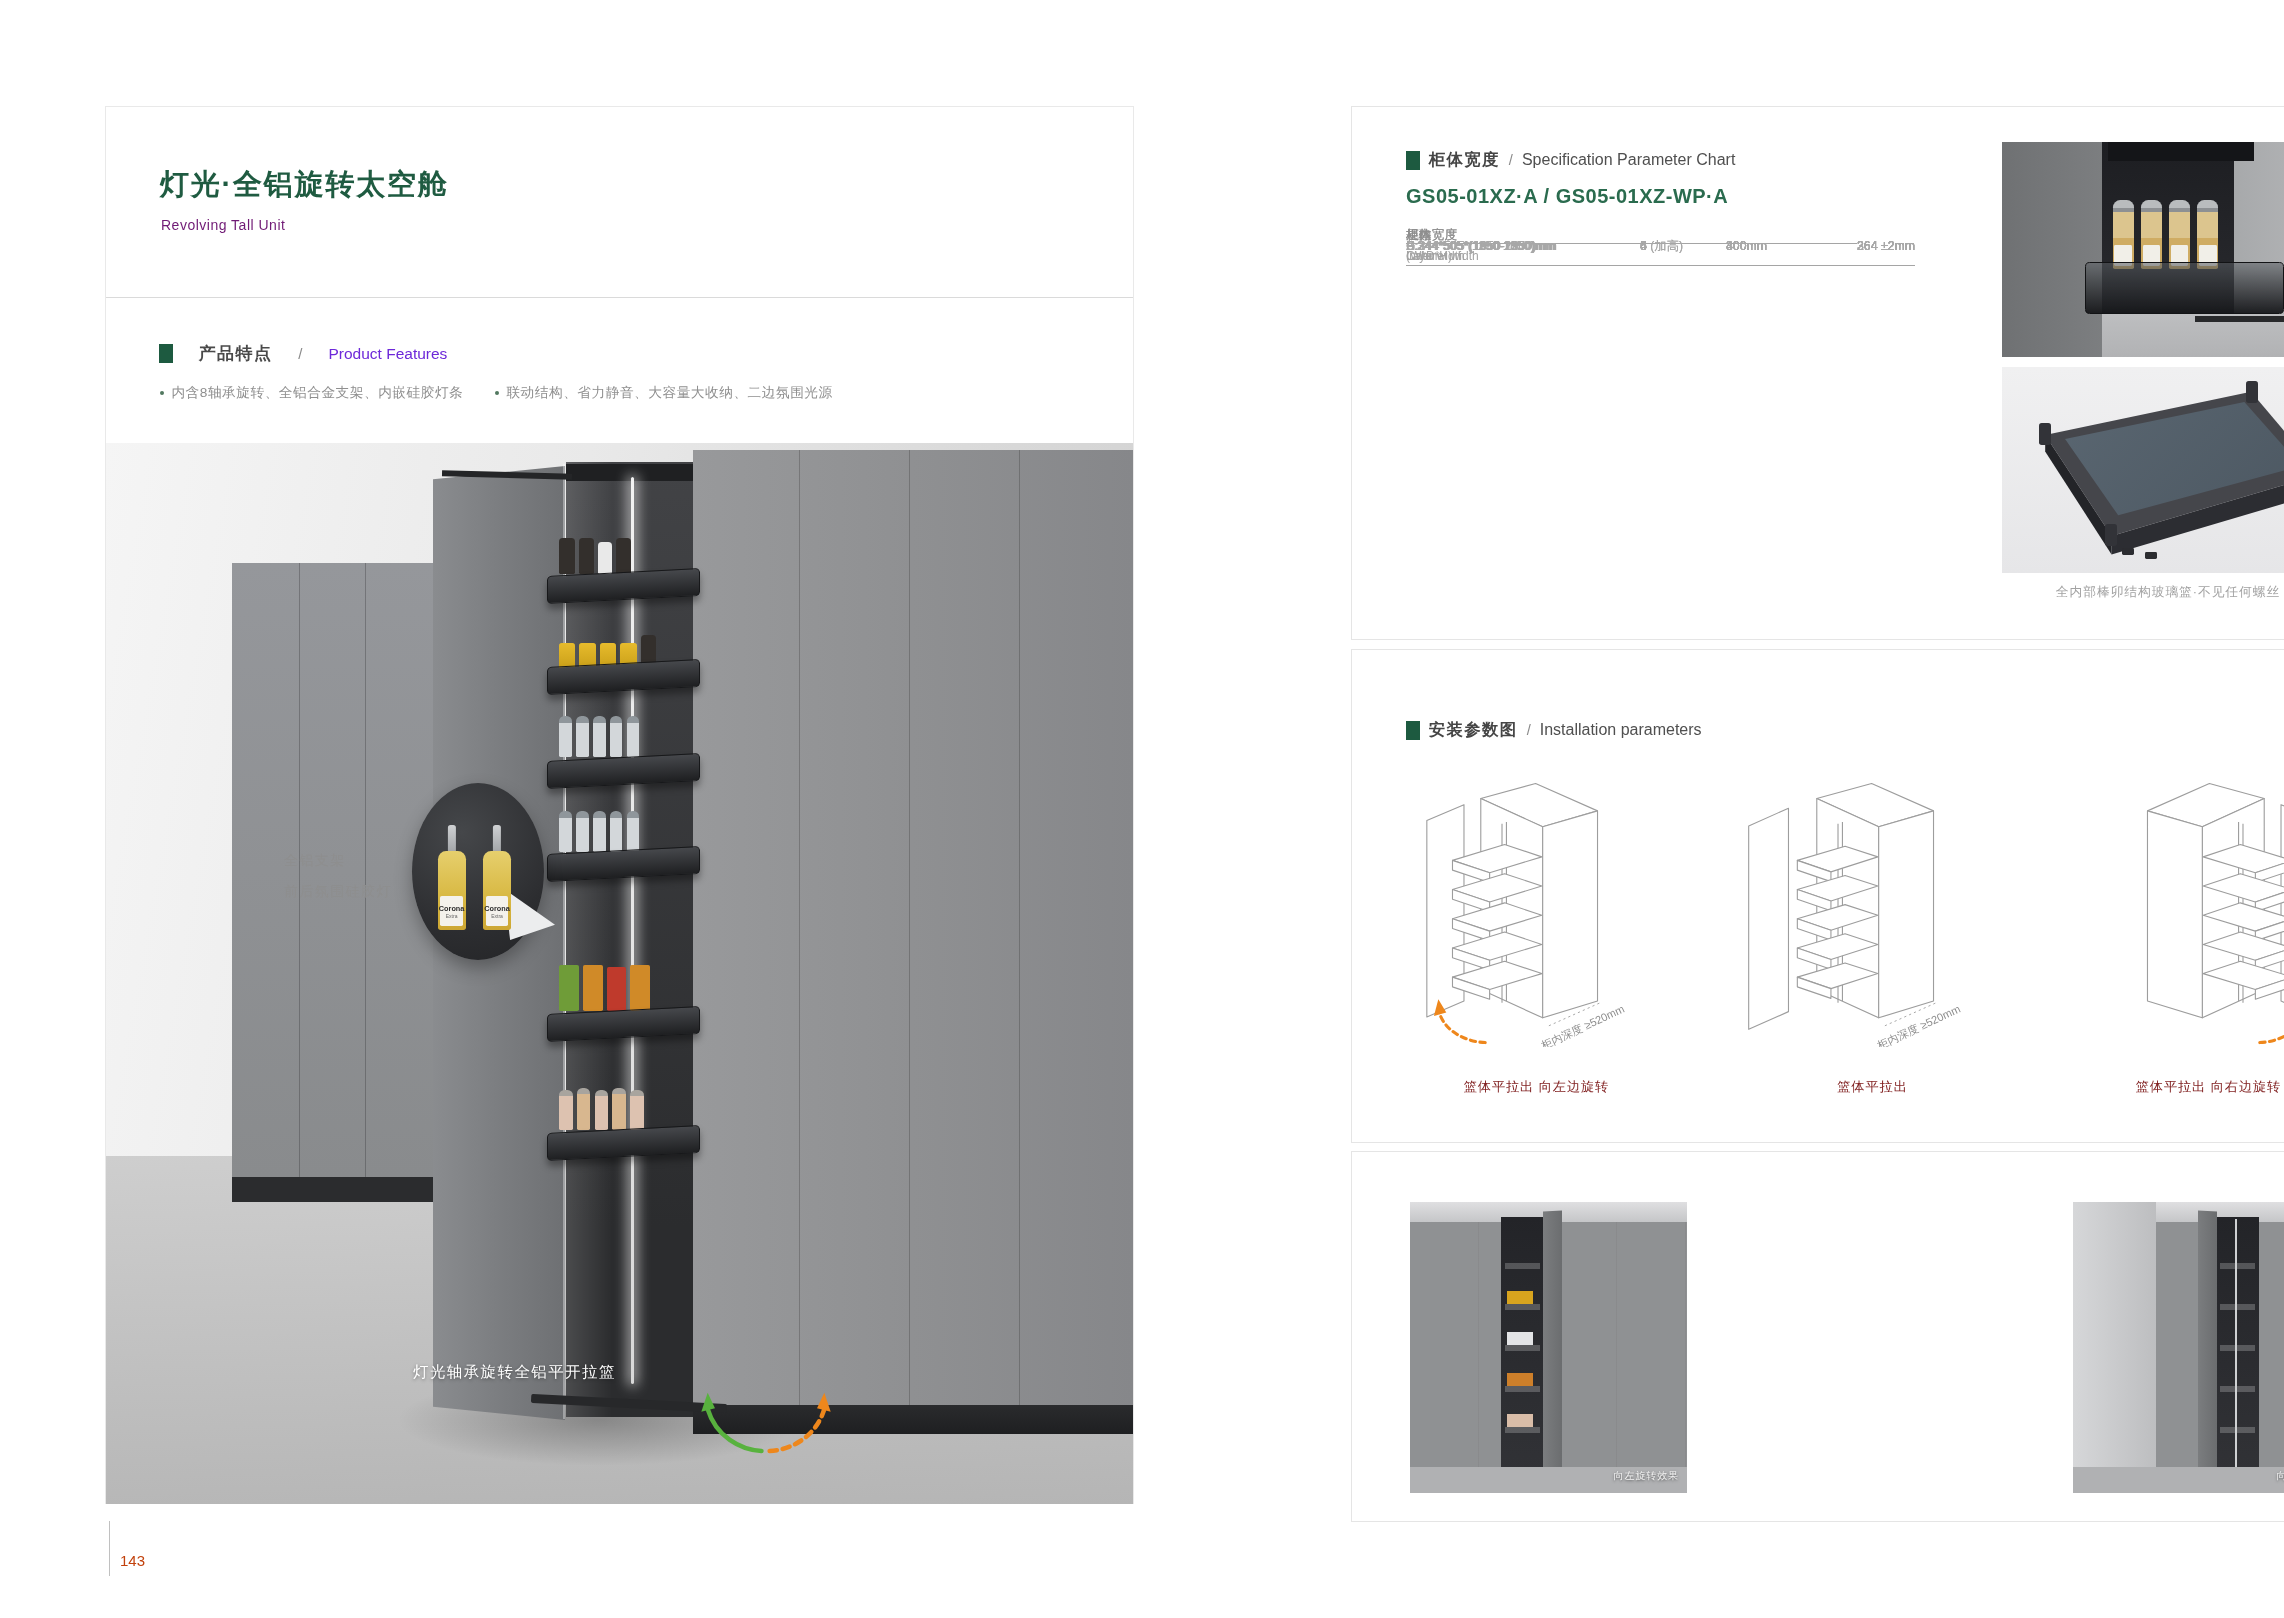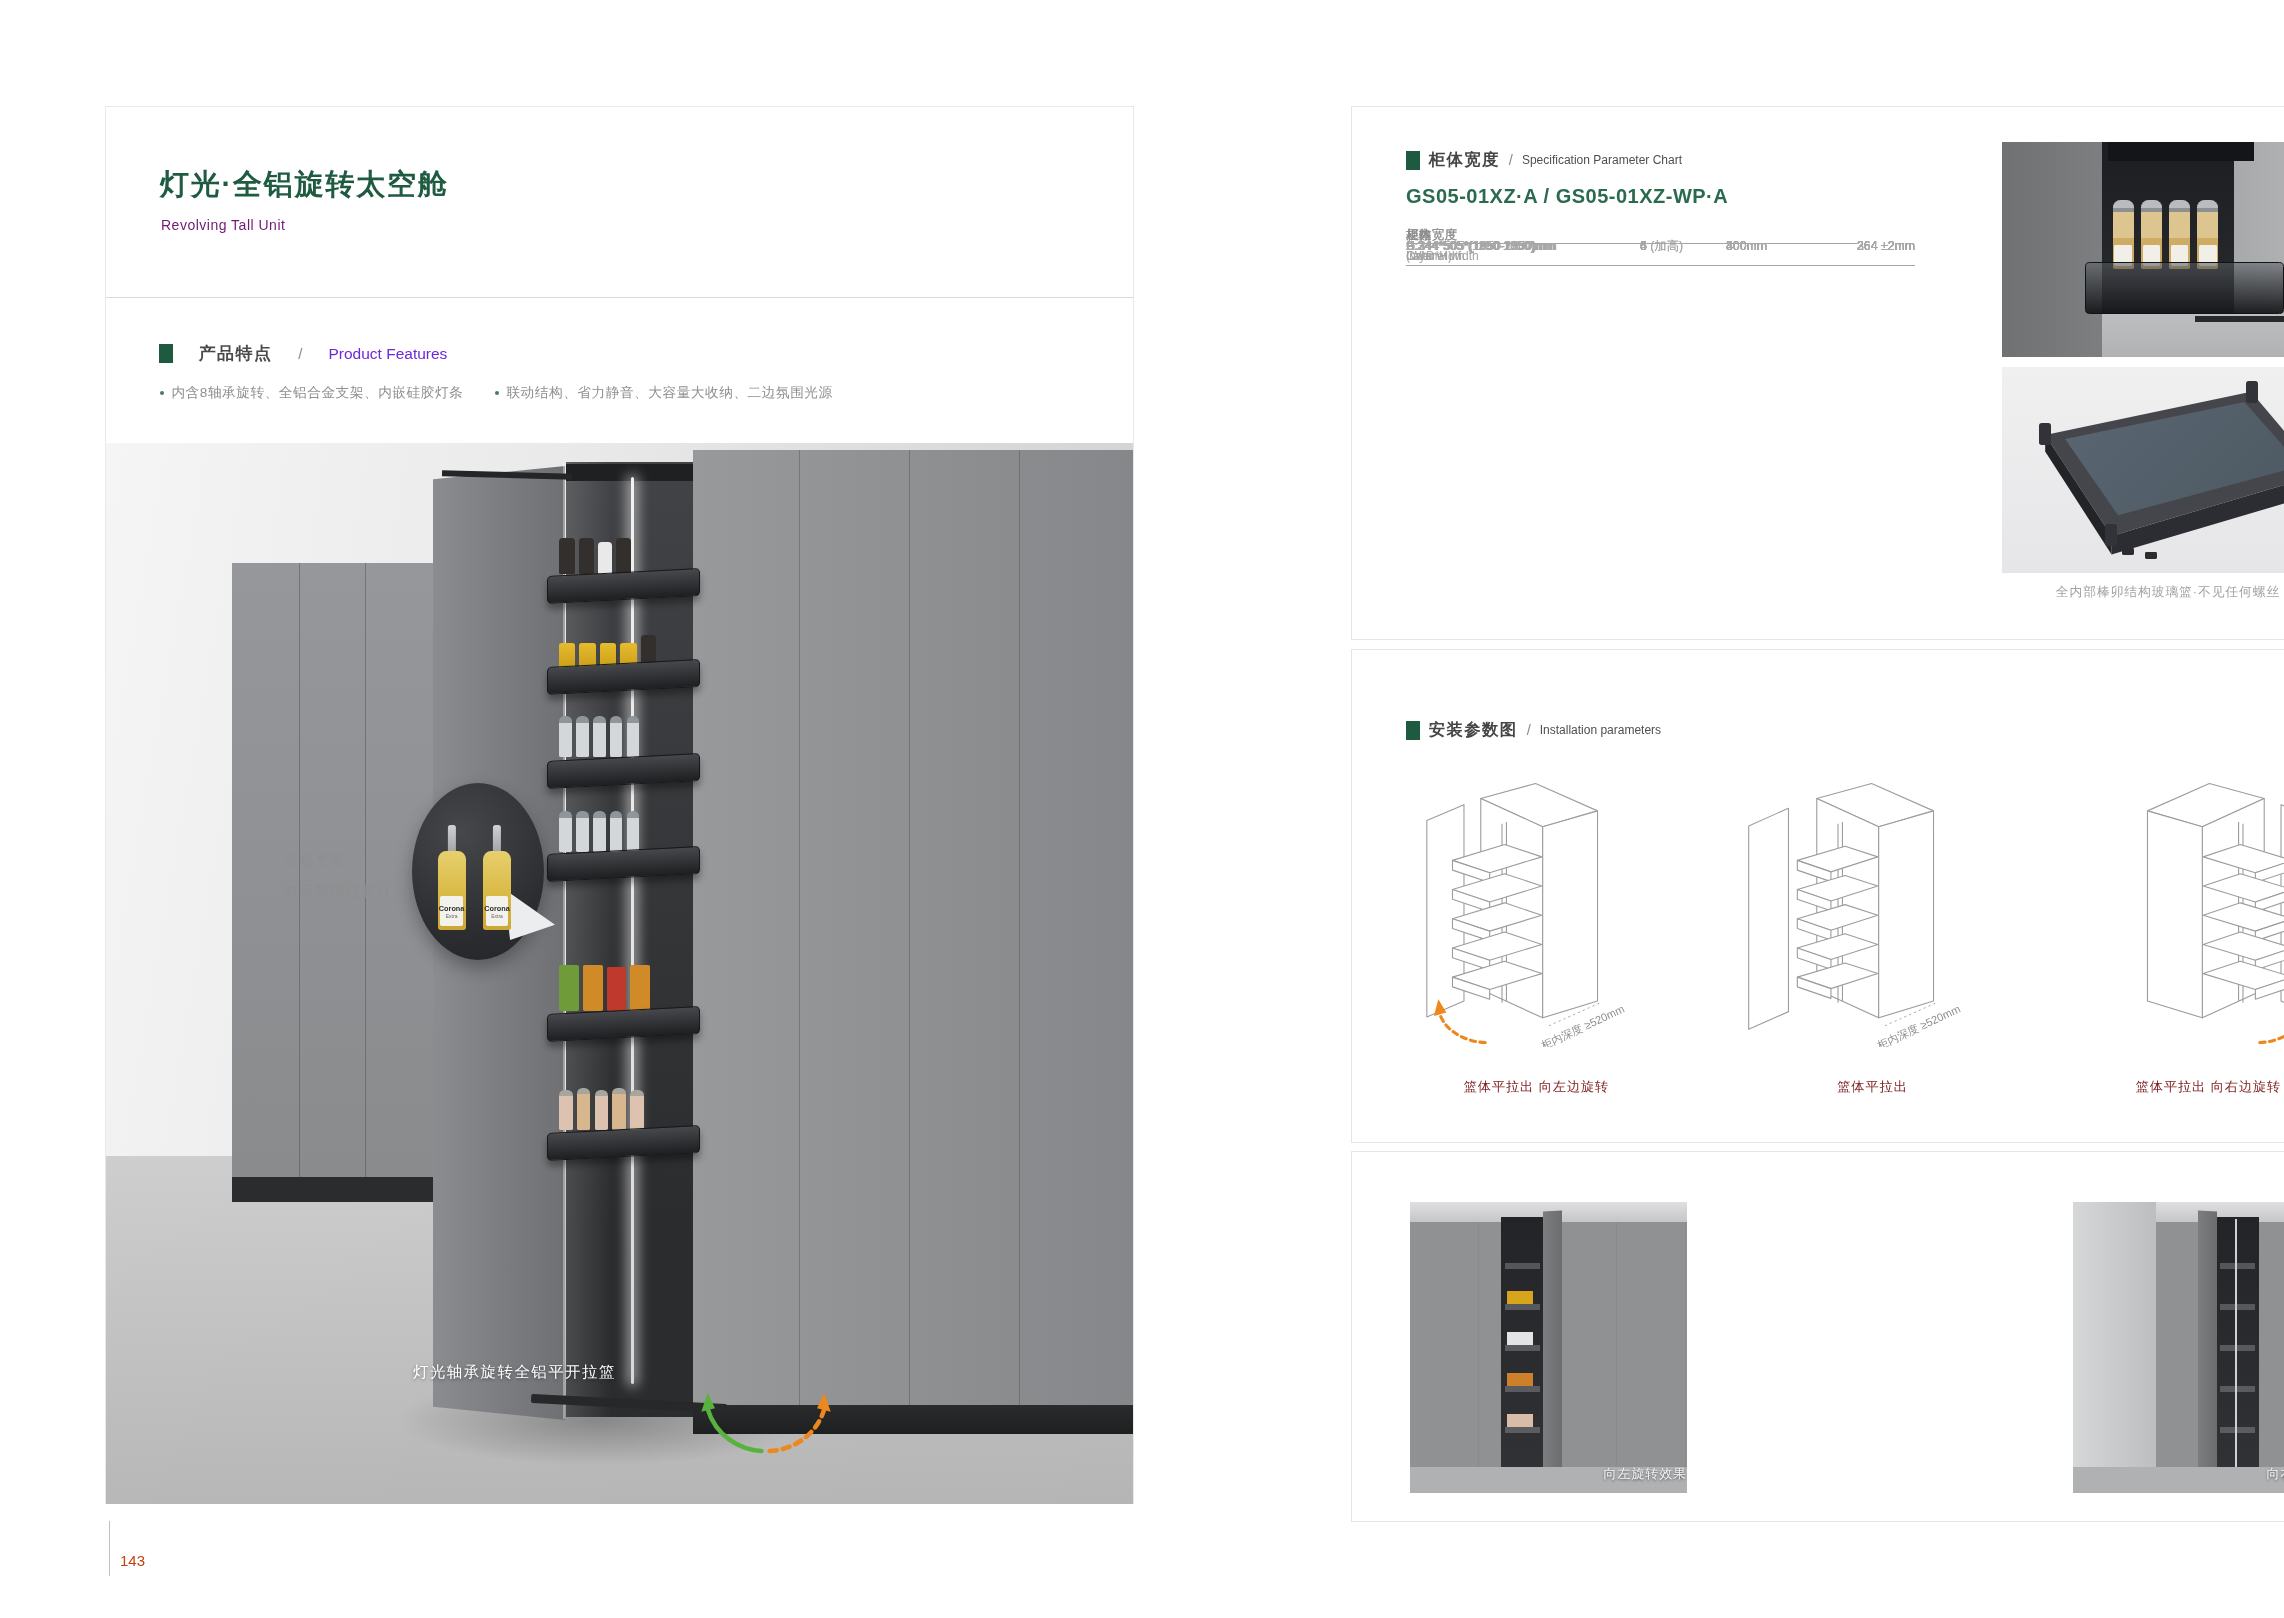--- a/index.html
+++ b/index.html
@@ -70,21 +70,21 @@
   .scene-label{left:307px;top:919px;font-size:15.5px;color:#fff;letter-spacing:1.4px;text-shadow:0 0.9px 3.7px rgba(0,0,0,.45);z-index:6;white-space:nowrap}
   .s-arrows{left:587px;top:936px;width:146px;height:82px;z-index:6}
   
   .box{border:0.9px solid #e5e5e5;background:#fff}
   .box1{left:1351px;top:106px;width:1040px;height:534px}
   .box2{left:1351px;top:649px;width:1040px;height:494px}
   .box3{left:1351px;top:1151px;width:1040px;height:371px}
   .shead{display:flex;align-items:center;gap:9px}
   .shead .zh{position:relative;font-size:16.4px;color:#454545;font-weight:600;letter-spacing:1.4px}
   .shead .sep{position:relative;font-size:14.6px;color:#8a8a8a}
-  .shead .en{position:relative;font-size:12px;color:#4f4f4f}
+  .shead .en{position:relative;font-size:16px;color:#4f4f4f}
   .sh1{left:54px;top:42px}
   .model{left:54px;top:78px;font-size:20px;font-weight:600;color:#2a6b4e;letter-spacing:0.5px}
   .spec-table{left:54px;top:120px;width:545px}
   .throw,.trow{position:relative;display:grid;grid-template-columns:234px 86px 131px 1fr}
   .throw{padding:3.7px 0 12px;border-bottom:0.9px solid #a5a5a5}
   .th{position:relative}
   .th .zh{position:relative;display:block;font-size:12.8px;color:#8e8e8e;margin-bottom:4.6px}
   .th .en{position:relative;display:block;font-size:12px;color:#a3a3a3}
   .trow{align-items:center;height:39px;border-bottom:0.9px solid #e3e3e3;font-size:12.3px;color:#a8a8a8}
   .trow:last-child{border-bottom:1.4px solid #a5a5a5}
@@ -118,21 +118,21 @@
   .frame{fill:#fff;stroke:#9d9d9d;stroke-width:2.5;stroke-linejoin:round}
   .wire{fill:none;stroke:#9d9d9d;stroke-width:2.5}
   .dimln{fill:none;stroke:#9d9d9d;stroke-width:2;stroke-dasharray:5 7}
   .dimtx{font-size:25px;fill:#8d8d8d}
   .oarr{fill:none;stroke:#ee871c;stroke-width:7;stroke-dasharray:12 10;stroke-linecap:round}
   .ohead{fill:#ee871c;stroke:none}
   .dcap{top:428px;width:311px;text-align:center;font-size:13.2px;color:#7f1d1d;letter-spacing:0.9px}
   .dc1{left:29px}.dc2{left:365px}.dc3{left:701px}
   .gph{top:50px;width:277px;height:291px;overflow:hidden;background:#aeafb1}
   .g1{left:58px}.g2{left:389px}.g3{left:721px}
-  .glabel{right:0;bottom:10px;font-size:13px;color:#f4f4f4;letter-spacing:0.9px;text-shadow:0 0.9px 2.7px rgba(0,0,0,.55);z-index:3}
+  .glabel{right:8px;bottom:10px;font-size:10px;color:#f4f4f4;letter-spacing:0.9px;text-shadow:0 0.9px 2.7px rgba(0,0,0,.55);z-index:3}
   .ceil{left:0;top:0;width:100%;height:7%;background:linear-gradient(#dfdfe1,#c5c6c8)}
   .flr{left:0;bottom:0;width:100%;height:9%;background:#b0b1b3}
   .cabs{left:0;top:7%;width:100%;height:84%;background:repeating-linear-gradient(90deg,#8f9193 0 68px,rgba(30,30,32,.25) 68px 69px)}
   .gcol{top:5%;width:15%;height:88%;background:linear-gradient(180deg,#232428,#313236)}
   .gcol .ir{left:8%;width:84%;height:6.4px;background:rgba(255,255,255,.22)}
   .gcol .r1{top:18%}.gcol .r2{top:34%}.gcol .r3{top:50%}.gcol .r4{top:66%}.gcol .r5{top:82%}
   .gcol .ic{height:13.7px;width:62%;left:14%}
   .icy{top:29%;background:#d8a41e}.icw{top:45%;background:#e3e4e6}.ico{top:61%;background:#cd7f2a}.icb{top:77%;background:#d9bda8}
   .doorp{top:3%;width:7%;height:92%;background:linear-gradient(90deg,#7b7d7f,#6b6d6f)}
   .g1 .gcol{left:33%}.g1 .doorp{left:48%;transform:skewY(-3deg)}

